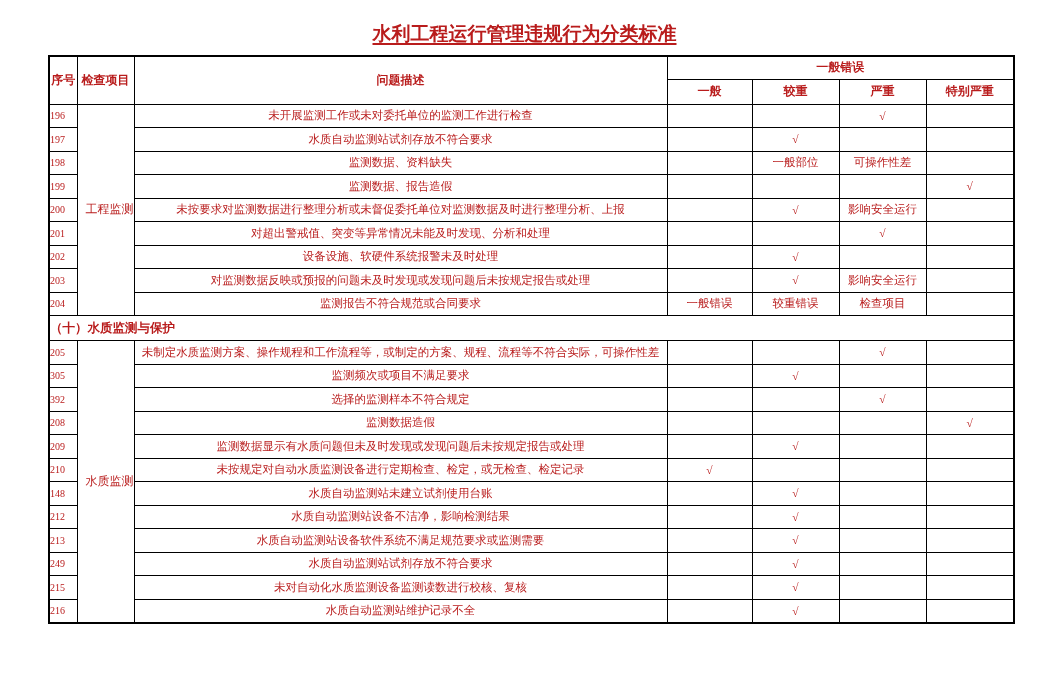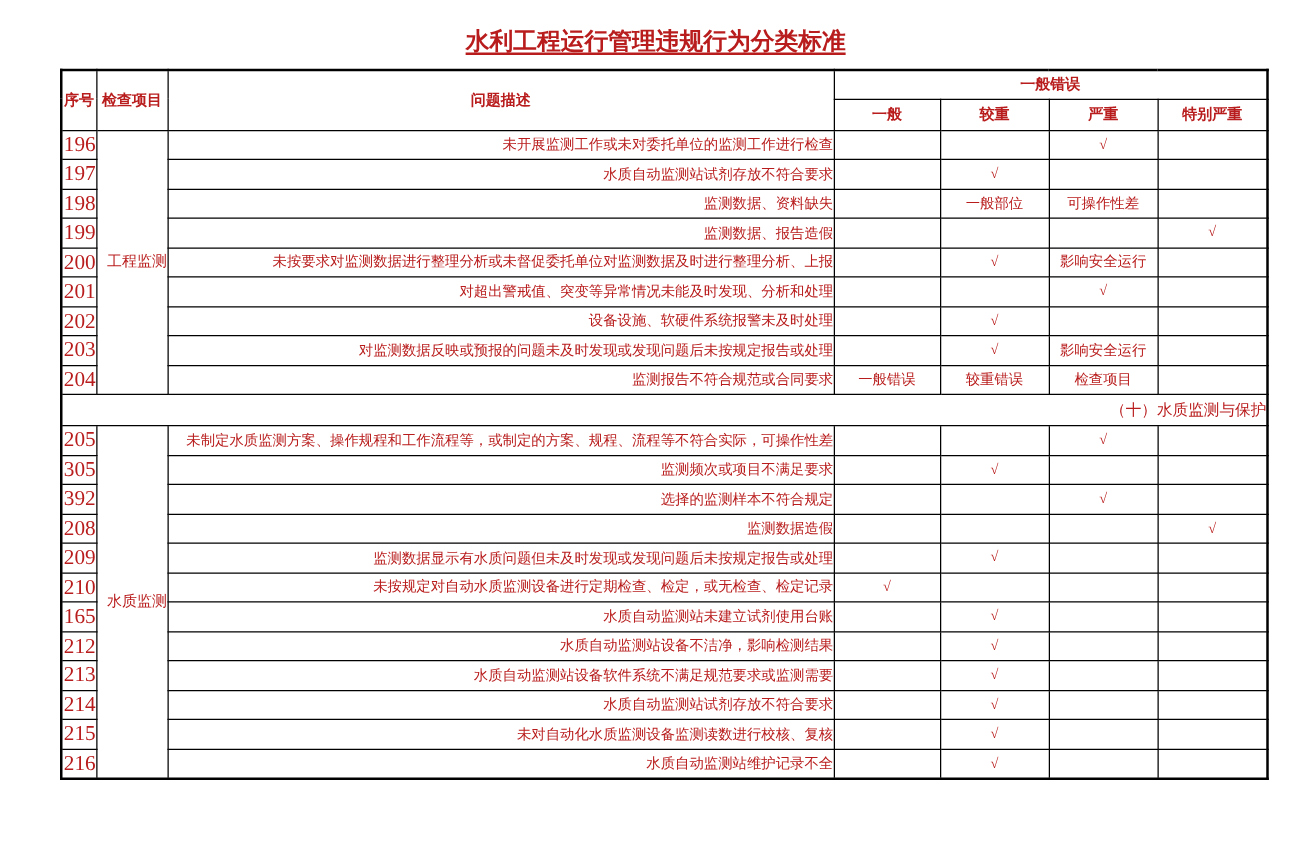--- a/index.html
+++ b/index.html
@@ -44,33 +44,33 @@
   }
   .std-table thead th {
     font-weight: bold;
     text-align: center;
     font-size: 12px;
   }
   tr.head-row-1 { height: 23px; }
   tr.head-row-2 { height: 25px; }
   tr.data-row   { height: 23.5px; }
   tr.section-row { height: 25px; }
-  .seq-cell  { text-align: right; font-size: 17px; }
+  .seq-cell  { text-align: left; font-size: 10px; }
   .item-cell { text-align: right; font-size: 12px; }
   .desc-cell {
-    text-align: right;
+    text-align: center;
     padding-left: 7px;
     font-size: 11.5px;
     white-space: nowrap;
   }
   .grade-cell { text-align: center; font-size: 11.5px; }
   .section-cell {
-    text-align: right;
+    text-align: left;
     padding-left: 7px;
-    font-weight: normal;
+    font-weight: bold;
     font-size: 12.5px;
   }
 </style>
 </head>
 <body>
 
 <div class="page">
 
   <div class="doc-title">
     <span>水利工程运行管理违规行为分类标准</span>
@@ -220,21 +220,21 @@
         </tr>
         <tr class="data-row">
           <td class="seq-cell">210</td>
           <td class="desc-cell">未按规定对自动水质监测设备进行定期检查、检定，或无检查、检定记录</td>
           <td class="grade-cell">√</td>
           <td class="grade-cell"></td>
           <td class="grade-cell"></td>
           <td class="grade-cell"></td>
         </tr>
         <tr class="data-row">
-          <td class="seq-cell">165</td>
+          <td class="seq-cell">148</td>
           <td class="desc-cell">水质自动监测站未建立试剂使用台账</td>
           <td class="grade-cell"></td>
           <td class="grade-cell">√</td>
           <td class="grade-cell"></td>
           <td class="grade-cell"></td>
         </tr>
         <tr class="data-row">
           <td class="seq-cell">212</td>
           <td class="desc-cell">水质自动监测站设备不洁净，影响检测结果</td>
           <td class="grade-cell"></td>
@@ -244,21 +244,21 @@
         </tr>
         <tr class="data-row">
           <td class="seq-cell">213</td>
           <td class="desc-cell">水质自动监测站设备软件系统不满足规范要求或监测需要</td>
           <td class="grade-cell"></td>
           <td class="grade-cell">√</td>
           <td class="grade-cell"></td>
           <td class="grade-cell"></td>
         </tr>
         <tr class="data-row">
-          <td class="seq-cell">214</td>
+          <td class="seq-cell">249</td>
           <td class="desc-cell">水质自动监测站试剂存放不符合要求</td>
           <td class="grade-cell"></td>
           <td class="grade-cell">√</td>
           <td class="grade-cell"></td>
           <td class="grade-cell"></td>
         </tr>
         <tr class="data-row">
           <td class="seq-cell">215</td>
           <td class="desc-cell">未对自动化水质监测设备监测读数进行校核、复核</td>
           <td class="grade-cell"></td>

